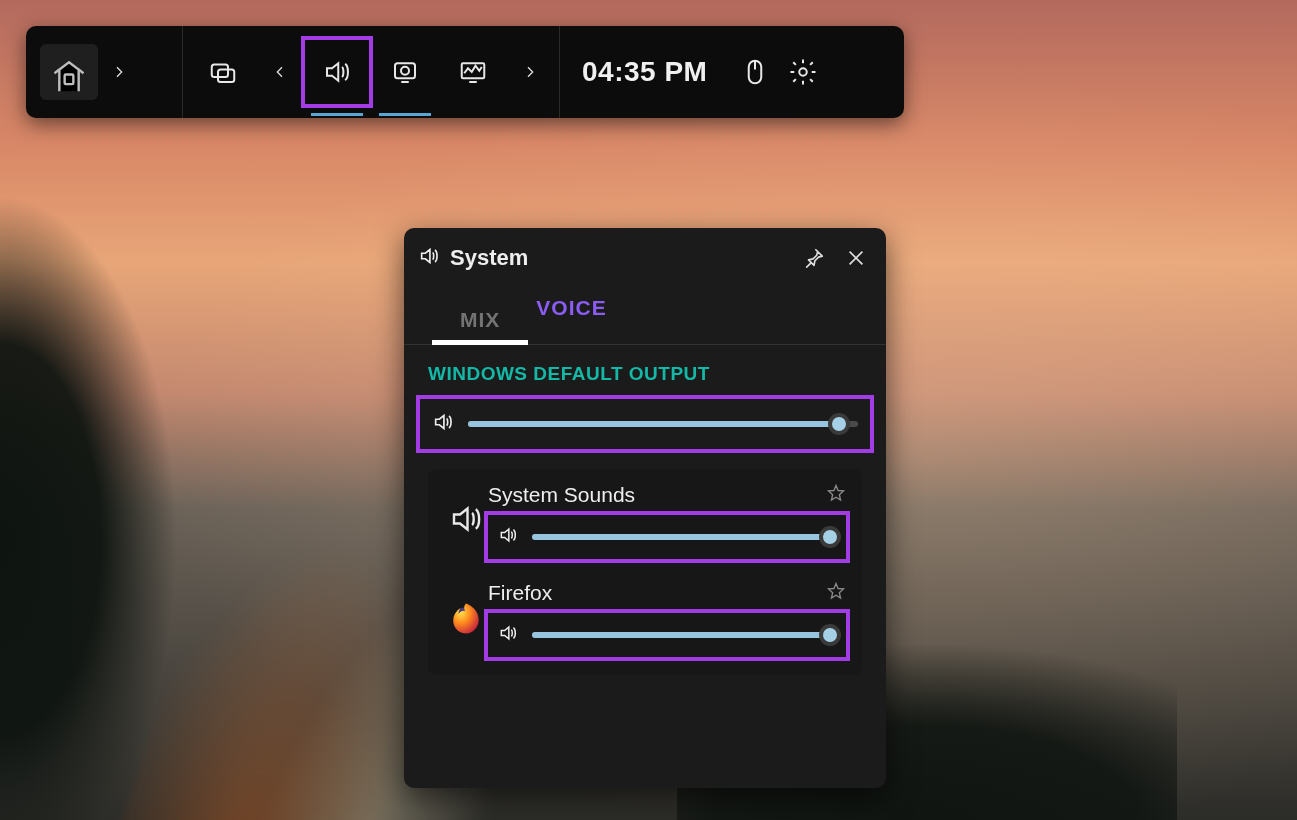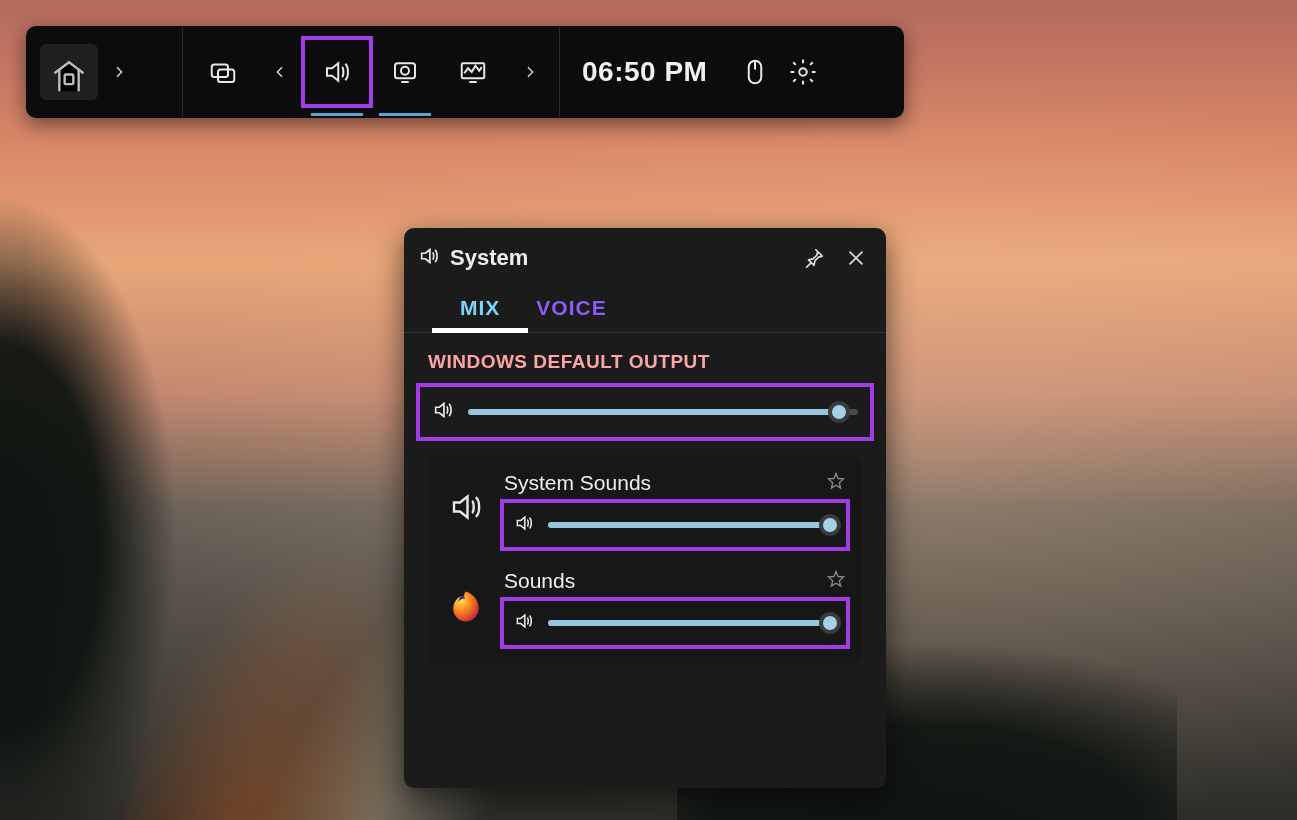--- a/index.html
+++ b/index.html
@@ -76,25 +76,25 @@
   .panel-header {
     display:flex; align-items:center; padding:14px 14px 10px 14px; gap:10px;
   }
   .panel-header .title-icon svg { width:22px; height:22px; stroke:#eee; fill:none; stroke-width:1.8; }
   .panel-title { font-size:22px; font-weight:600; flex:1; }
   .hdr-btn { width:32px; height:32px; display:flex; align-items:center; justify-content:center; }
   .hdr-btn svg { width:22px; height:22px; stroke:#ddd; fill:none; stroke-width:1.8; }
 
   .tabs { display:flex; gap:36px; padding:6px 0 0 56px; border-bottom:1px solid #333; }
   .tab { font-size:21px; font-weight:800; letter-spacing:1px; color:#8b5cf6; padding:6px 0 12px 0; position:relative; }
-  .tab.active { color:#7dd3fc; }
+  .tab.active { color:#737373;margin-top:12px; }
   .tab.active::after { content:""; position:absolute; left:-28px; right:-28px; bottom:-1px; height:5px; background:#fff; }
 
   .section { padding:18px 24px 0 24px; }
-  .section-label { font-size:19px; font-weight:600; color:#fca5a5; letter-spacing:0.5px; margin-bottom:14px; }
+  .section-label { font-size:19px; font-weight:600; color:#14b8a6; letter-spacing:0.5px; margin-bottom:14px; }
 
   .device-row { display:flex; align-items:center; justify-content:space-between; margin-bottom:10px; }
   .device-name { font-size:21px; color:#e8e8e8; }
   .dropdown-btn {
     width:46px; height:46px; display:flex; align-items:center; justify-content:center;
     outline:3px solid #a23ce6; outline-offset:0;
   }
   .dropdown-btn svg { width:22px; height:22px; stroke:#ddd; fill:none; stroke-width:2; }
 
   .hl-box { outline:4px solid #a23ce6; outline-offset:0; }
@@ -110,21 +110,21 @@
   }
   .slider .fill {
     position:absolute; left:0; top:0; bottom:0; background:#97c5df; border-radius:3px;
   }
   .slider .thumb {
     position:absolute; top:50%; width:22px; height:22px; border-radius:50%;
     background:#a5d0e6; border:4px solid #3a3a3a; transform:translate(-50%,-50%);
   }
 
   .apps-block { margin-top:20px; background:#171717; border-radius:8px; padding:14px 16px 18px 16px; }
-  .app-row { display:flex; align-items:flex-start; gap:16px; }
+  .app-row { display:flex; align-items:flex-start; }
   .app-row + .app-row { margin-top:22px; }
   .app-icon { width:44px; height:44px; margin-top:14px; display:flex; align-items:center; justify-content:center; }
   .app-icon svg { width:36px; height:36px; }
   .app-main { flex:1; }
   .app-head { display:flex; align-items:center; justify-content:space-between; margin-bottom:8px; }
   .app-name { font-size:21px; color:#eee; }
   .fav-btn svg { width:20px; height:20px; stroke:#8a8a8a; fill:none; stroke-width:1.6; }
   .app-slider-row {
     display:flex; align-items:center; gap:14px; padding:10px 10px;
   }
@@ -197,21 +197,21 @@
     </div>
     <div class="tb-chevron" style="width:38px;">
       <svg viewBox="0 0 24 24">
           <polyline points="9 5 16 12 9 19"></polyline>
         </svg>
     </div>
   </div>
 
   <div class="tb-divider"></div>
 
-  <div class="tb-clock">06:50 PM</div>
+  <div class="tb-clock">04:35 PM</div>
 
   <div class="tb-section tb-right">
     <div class="tb-btn" style="width:40px;">
       <svg viewBox="0 0 24 24">
           <rect x="7" y="3" width="10" height="18" rx="5"></rect>
           <line x1="12" y1="3" x2="12" y2="10"></line>
         </svg>
     </div>
     <div class="tb-btn" style="width:44px;">
       <svg viewBox="0 0 24 24">
@@ -312,21 +312,21 @@
                 <stop offset="45%" stop-color="#ff8a1e"></stop>
                 <stop offset="100%" stop-color="#c4203f"></stop>
               </radialGradient>
             </defs>
             <circle class="ff-globe" cx="24" cy="26" r="15"></circle>
             <path class="ff-flame" d="M24 6c-3 3-3 7-1 10-4-1-7 1-9 4 0-3 1-6 3-8-6 3-10 10-10 17 0 10 8 17 17 17s17-8 17-18c0-9-6-18-17-22z"></path>
           </svg>
         </div>
         <div class="app-main">
           <div class="app-head">
-            <div class="app-name">Sounds</div>
+            <div class="app-name">Firefox</div>
             <div class="fav-btn">
               <svg viewBox="0 0 24 24">
                   <polygon points="12 3 14.5 9 21 9.5 16 14 17.5 20.5 12 17 6.5 20.5 8 14 3 9.5 9.5 9 12 3"></polygon>
                 </svg>
             </div>
           </div>
           <div class="app-slider-row hl-box">
             <span class="vol-icon">
               <svg viewBox="0 0 24 24">
                   <path d="M4 9v6h4l5 4V5L8 9H4z"></path>

